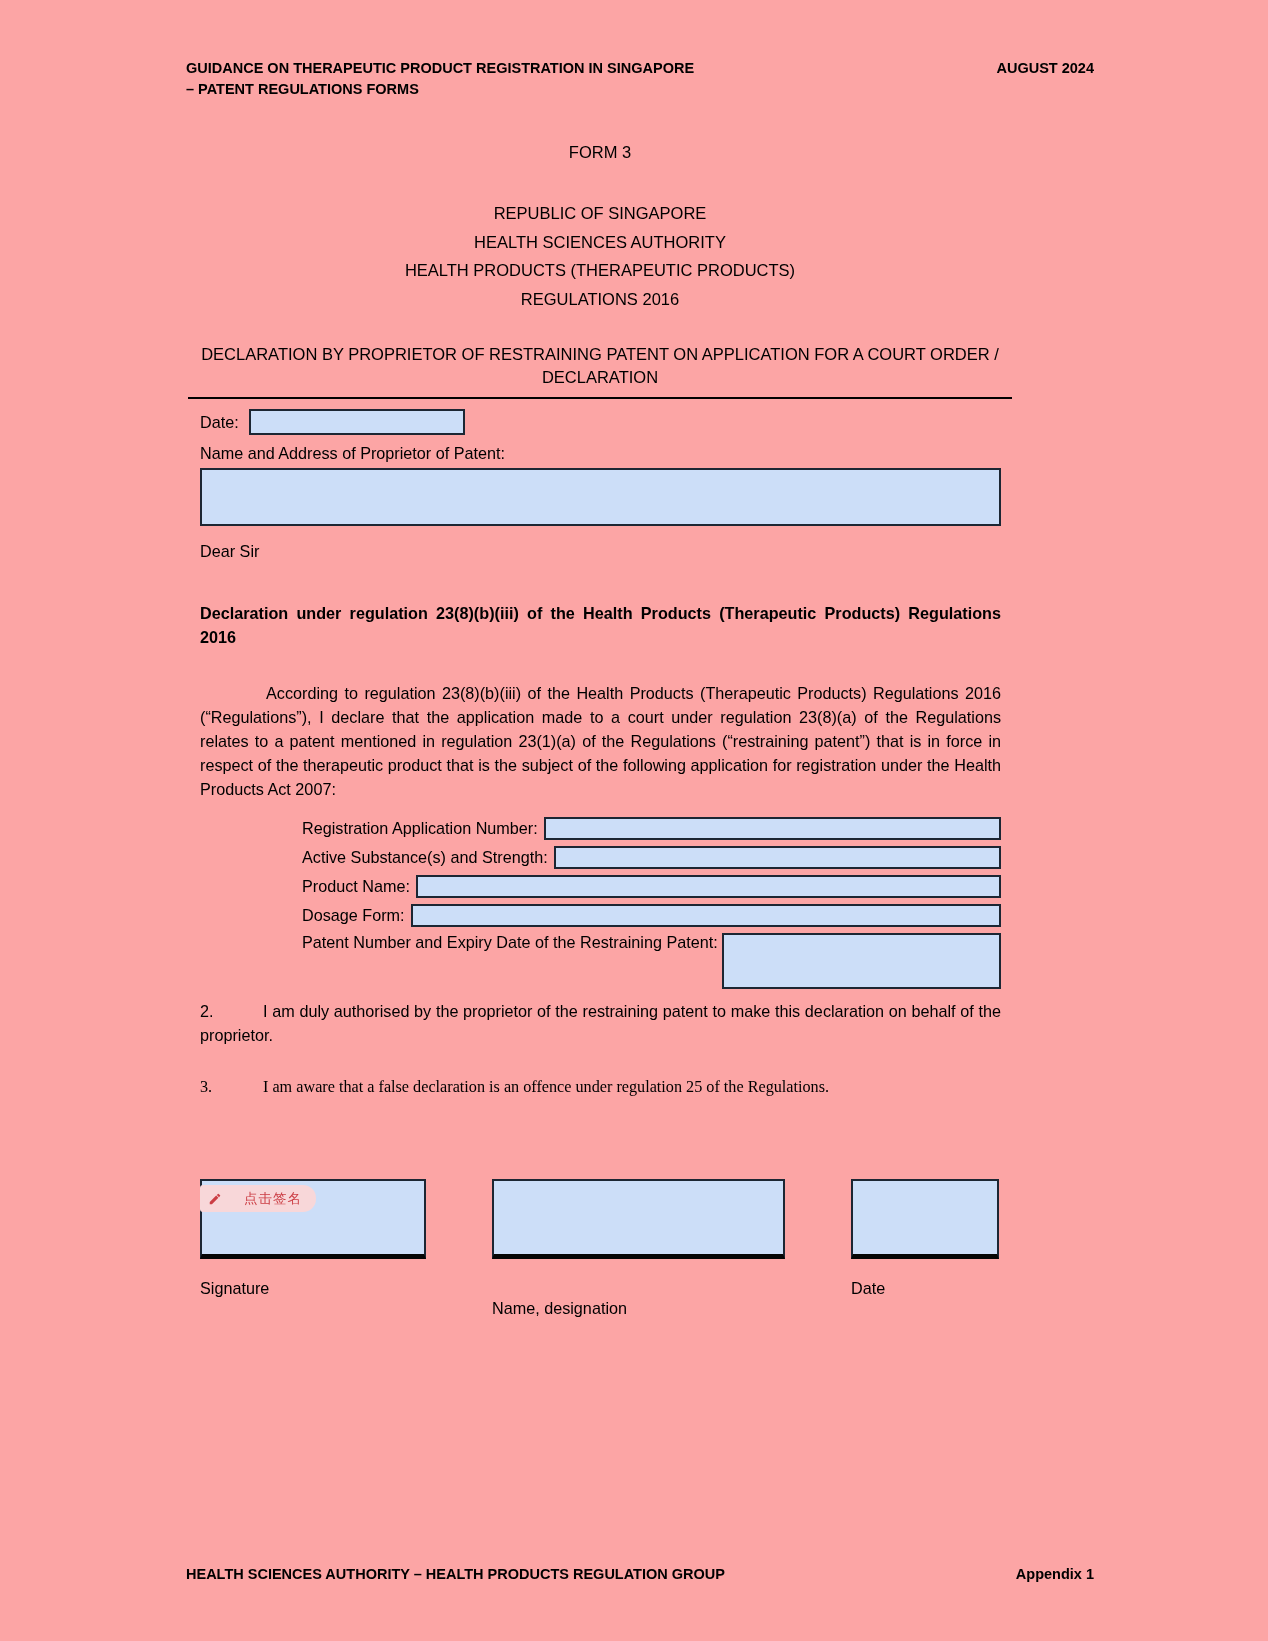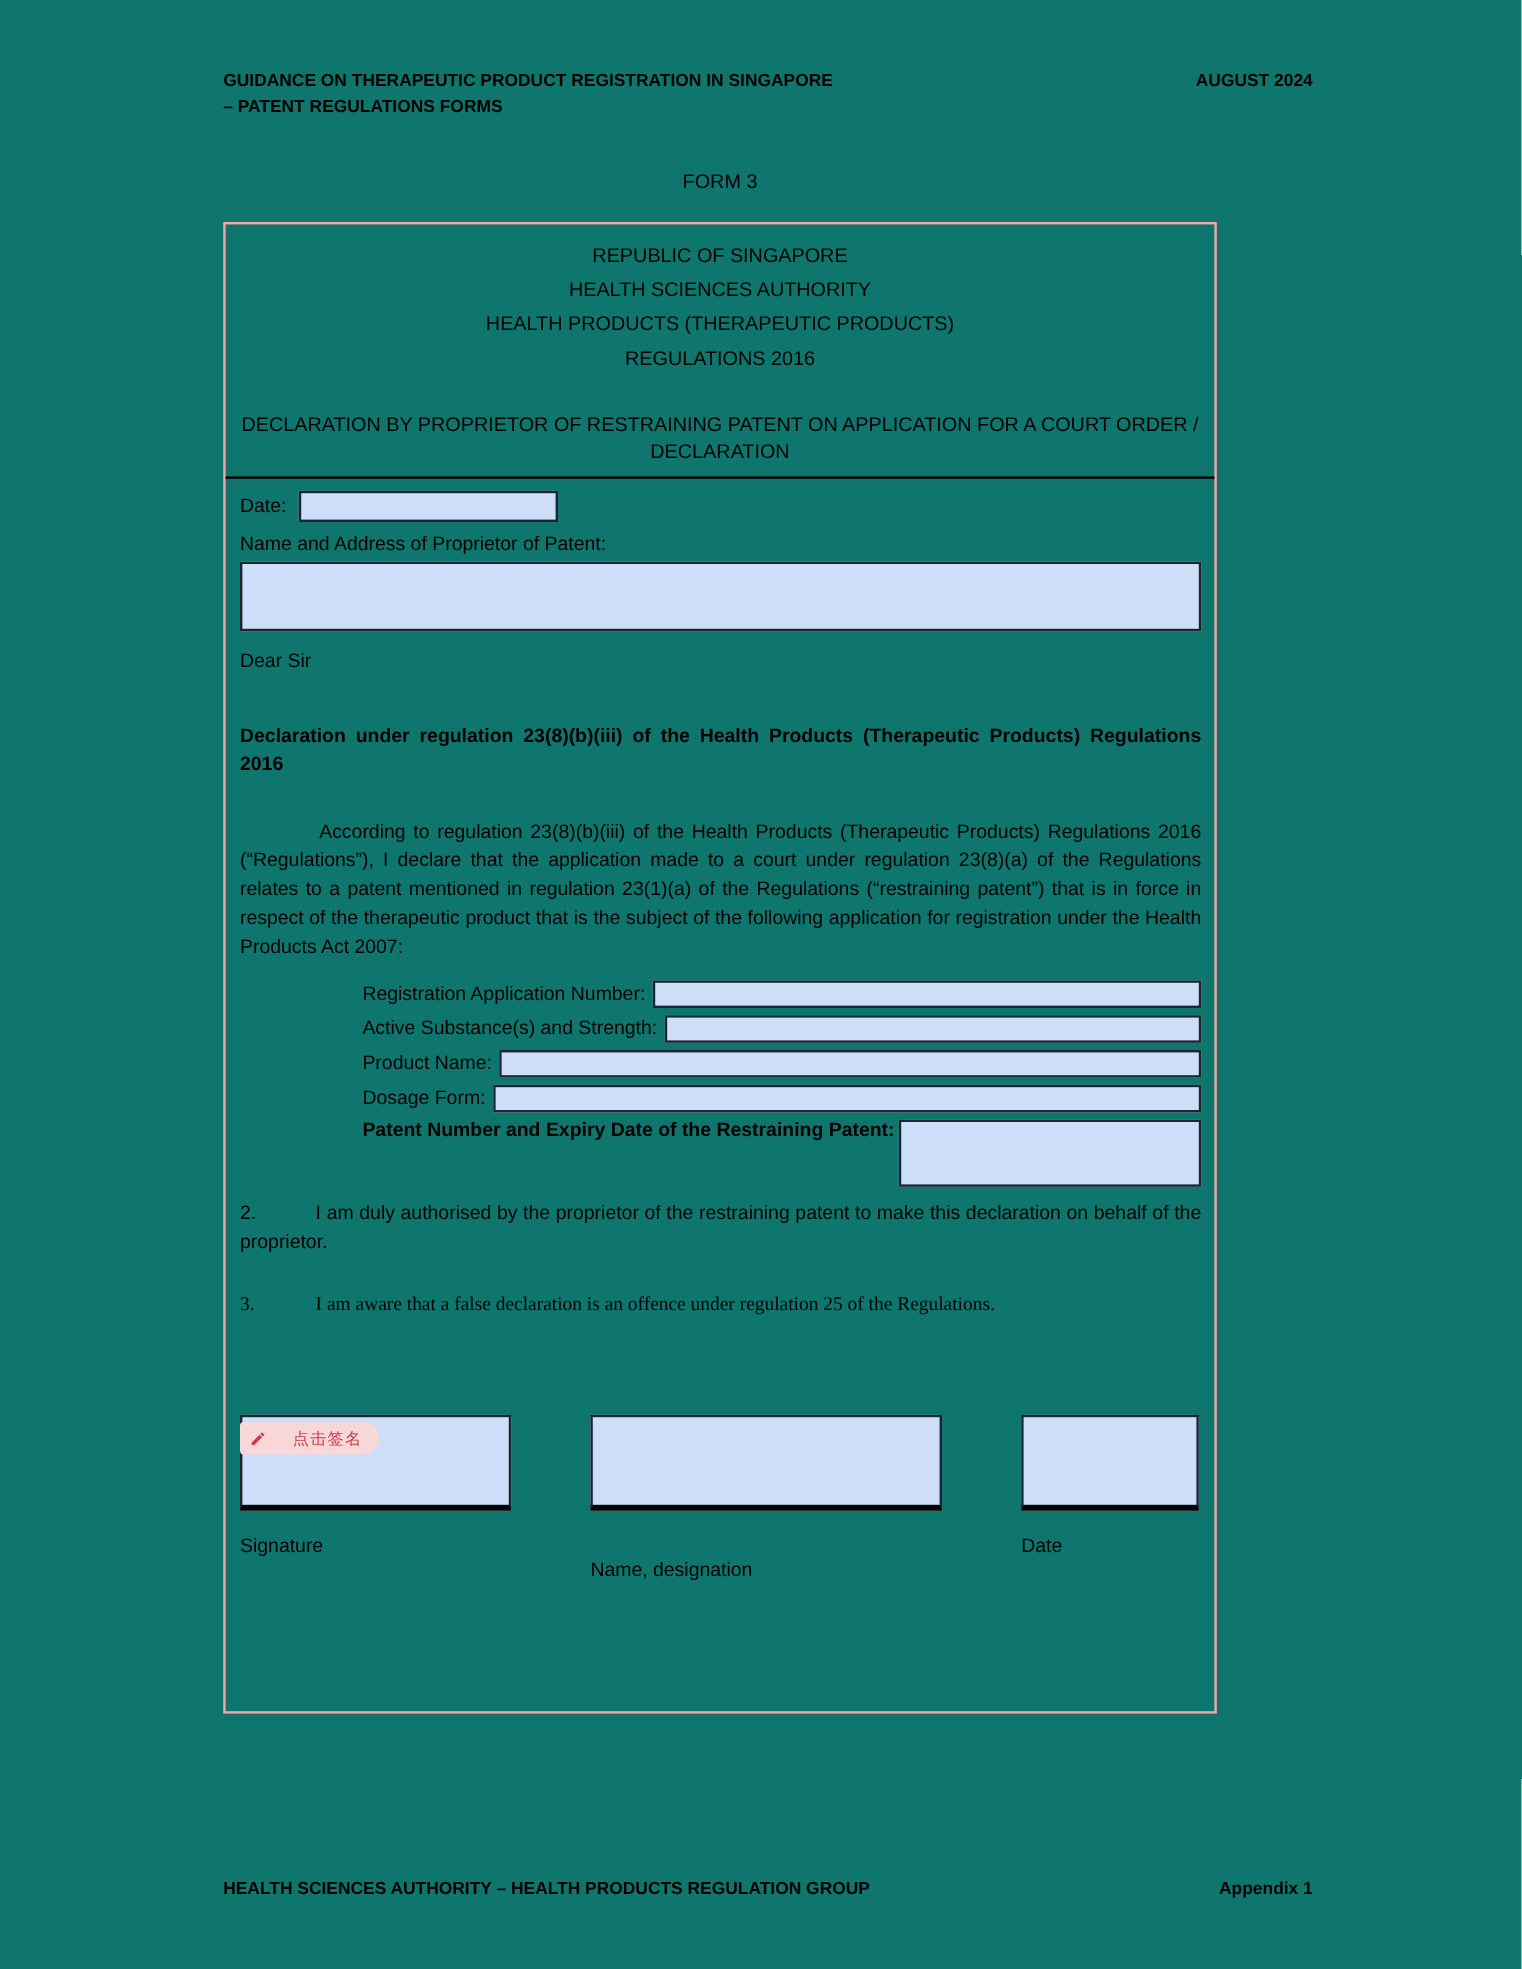--- a/index.html
+++ b/index.html
@@ -1,19 +1,19 @@
 <!DOCTYPE html>
 <html style="--field_fill: #ccdef8; --field_border: #1c2633; --badge_bg: #f8d7d9; --badge_text: #cb3d44;"><head>
 <meta charset="utf-8">
 <style>
   html,body { margin:0; padding:0; background:#ffffff; }
   .page {
     position:relative;
     width:1268px; height:1641px;
-    background:#0f766e;
+    background:#fca5a5;
     font-family:"Liberation Sans", sans-serif;
     color:#000;
     overflow:hidden;
   }
 
   
   .doc-header {
     position:absolute; left:186px; top:58px; width:908px;
     display:flex; justify-content:space-between; align-items:flex-start;
     font-weight:bold; font-size:14.5px; line-height:21px;
@@ -74,21 +74,21 @@
 
   .para { text-align:justify; line-height:24px; }
   .para.first { margin-top:32px; text-indent:66px; }
   .pnum { display:inline-block; width:63px; text-indent:0; }
 
   .fields-block { margin-left:102px; margin-top:14px; }
   .field-row { display:flex; align-items:center; margin-top:6px; }
   .field-row .lbl { white-space:nowrap; margin-right:6px; }
   .field-row .field { flex:1; height:23px; }
   .patent-row { display:flex; align-items:flex-start; margin-top:6px; }
-  .patent-row .lbl { white-space:nowrap; margin-right:4px;font-weight:bold; }
+  .patent-row .lbl { white-space:nowrap; margin-right:4px; }
   .patent-box { flex:1; height:56px; min-width:170px; }
 
   .para2 { margin-top:10px; }
   .para3 { margin-top:28px;font-family:Liberation Serif, serif; }
 
   .sig-row {
     display:flex; justify-content:space-between;
     margin-top:80px; padding-right:2px;
   }
   .sig-box {

